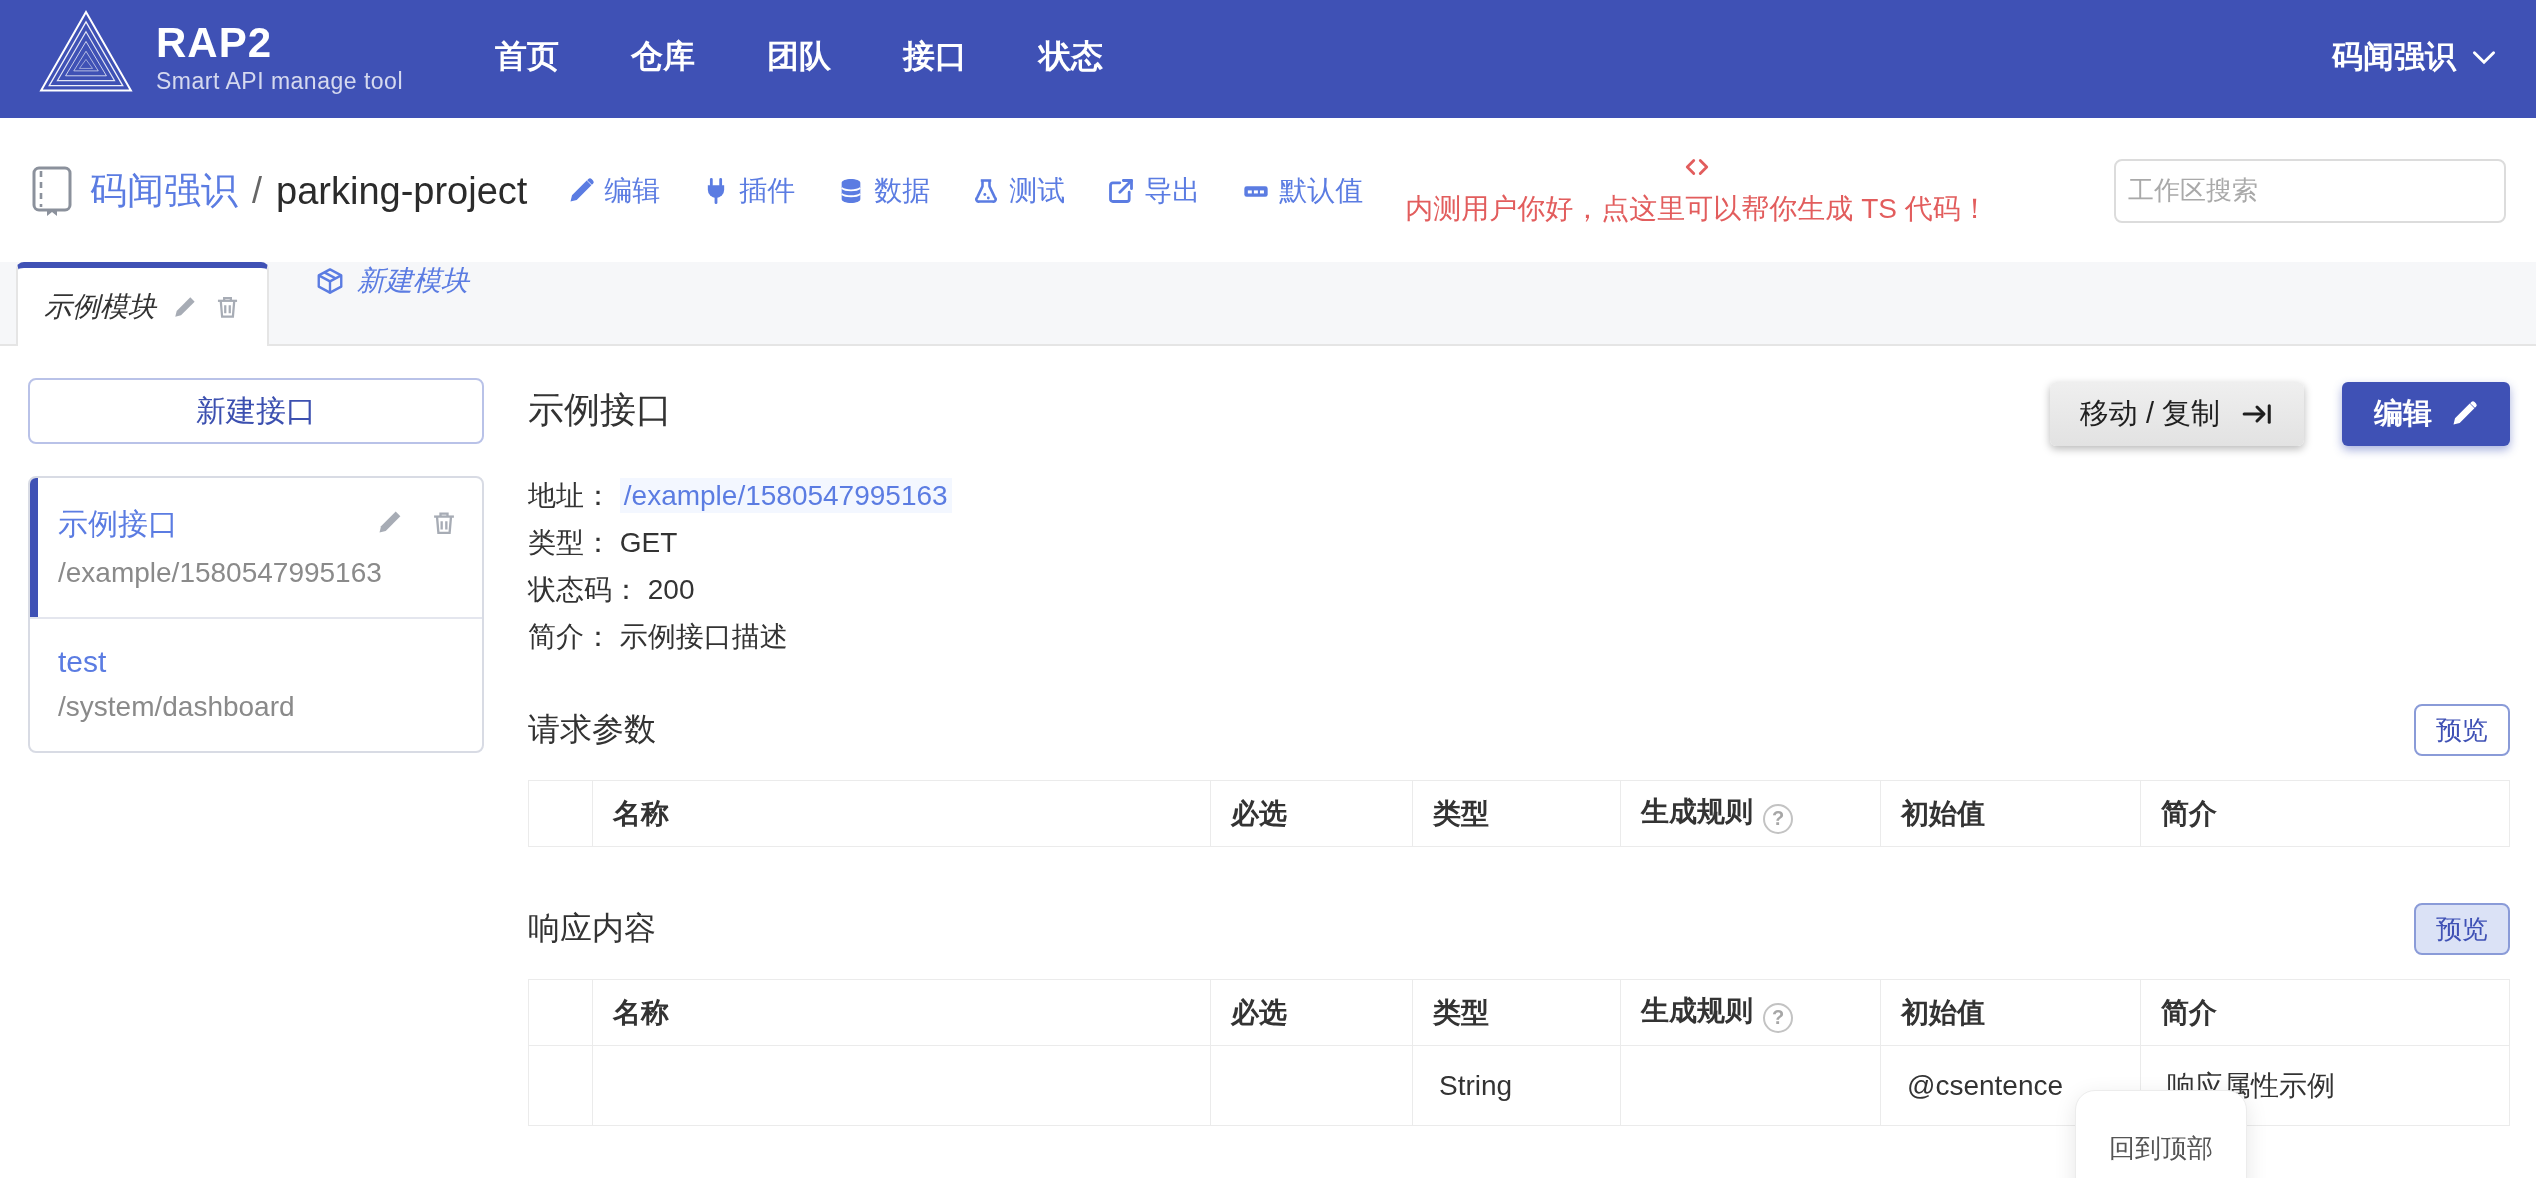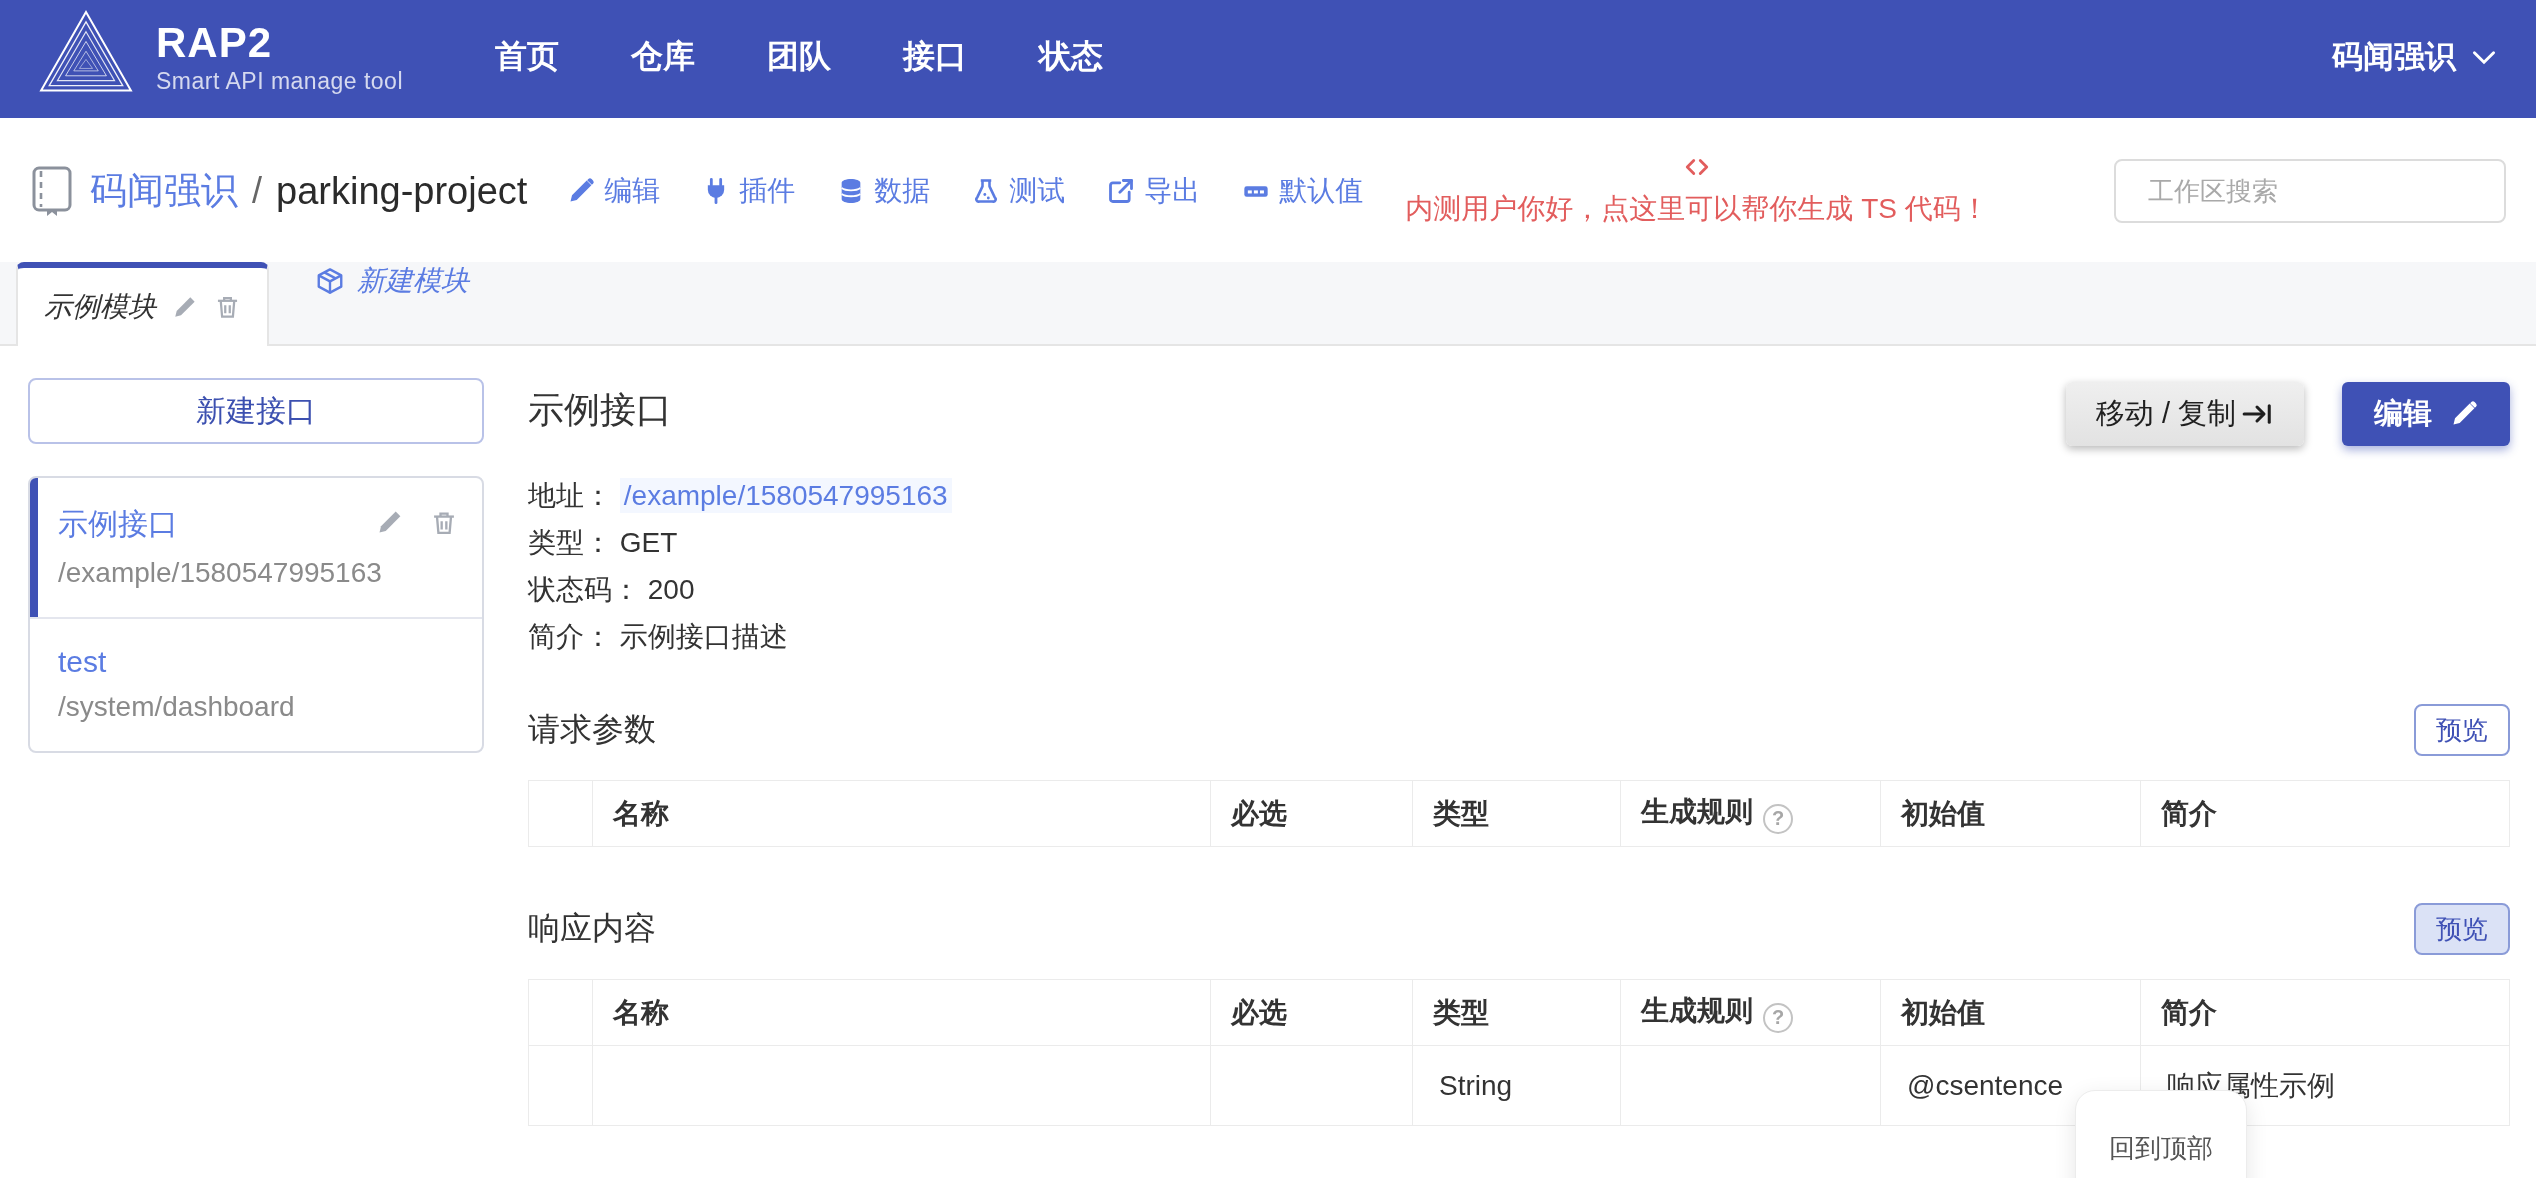--- a/index.html
+++ b/index.html
@@ -22,21 +22,21 @@
   .proj-row1 { display:flex; align-items:center; }
   .book-icon { width:44px; height:52px; color:#8b919c; flex-shrink:0; }
   .repo-link { color:#5b7ce2; font-size:37px; margin-left:16px; cursor:pointer; }
   .crumb-sep { color:#666; font-size:36px; margin:0 14px; }
   .proj-name { color:#2b2b2b; font-size:38px; }
   .proj-actions { display:flex; align-items:center; gap:42px; margin-left:40px; }
   .action-link { display:flex; align-items:center; gap:9px; color:#5b7ce2; font-size:28px; cursor:pointer; white-space:nowrap; }
   .action-link svg { width:28px; height:28px; }
   .notice { display:flex; align-items:center; gap:10px; color:#e25d5d; font-size:28px; margin-left:42px; white-space:nowrap; cursor:pointer;flex-direction:column; }
   .notice svg { width:26px; height:26px; }
-  .ws-search { margin-left:auto; width:392px; height:64px; border:2px solid #dcdcdc; border-radius:8px; font-size:26px; padding:0 32px; color:#555; outline:none; font-family:Liberation Sans, sans-serif; }
+  .ws-search { margin-left:auto; width:392px; height:64px; border:2px solid #dcdcdc; border-radius:8px; font-size:26px; padding:0 12px; color:#555; outline:none; font-family:Liberation Serif, serif; }
   .ws-search::placeholder { color:#a9a9a9; }
   .proj-desc { margin-top:30px; font-size:26px; color:#4a4a4a; }
 
   
   .tab-strip { margin-top:34px; height:84px; background:#f6f7f9; border-bottom:2px solid #e5e5e5; display:flex; align-items:flex-start; padding-left:16px;font-style:italic; }
   .tab-active { position:relative; height:84px; margin-bottom:-2px; background:#fff; border:2px solid #e5e5e5; border-bottom:none; border-top:6px solid #3f51b5; border-radius:8px 8px 0 0; display:flex; align-items:center; gap:16px; padding:0 26px; font-size:28px; color:#333; cursor:pointer; }
   .tab-active svg { color:#a7acb5; cursor:pointer; }
   .tab-new { display:flex; align-items:center; gap:12px; color:#5b7ce2; font-size:28px; margin-left:46px; margin-bottom:22px; cursor:pointer; }
   .tab-new svg { width:30px; height:30px; }
 
@@ -51,21 +51,21 @@
   .itf-item.active::before { content:""; position:absolute; left:0; top:0; bottom:0; width:8px; background:#3f51b5; }
   .itf-name { color:#5b7ce2; font-size:30px; }
   .itf-path { color:#8a8a8a; font-size:28px; margin-top:12px; }
   .itf-icons { position:absolute; right:24px; top:30px; display:flex; gap:26px; color:#a7acb5; }
   .itf-icons svg { cursor:pointer; }
 
   .main { flex:1; min-width:0; position:relative; }
   .detail-head { display:flex; align-items:flex-start; }
   .detail-title { font-size:36px; font-weight:500; color:#333; margin-top:8px; }
   .head-btns { margin-left:auto; display:flex; gap:38px; margin-top:4px; }
-  .btn-move { height:64px; padding:0 30px; border-radius:6px; background:linear-gradient(#efefef,#e2e2e2); box-shadow:0 3px 8px rgba(0,0,0,.28); display:flex; align-items:center; gap:4px; font-size:29px; color:#1f1f1f; cursor:pointer; }
+  .btn-move { height:64px; padding:0 30px; border-radius:6px; background:linear-gradient(#efefef,#e2e2e2); box-shadow:0 3px 8px rgba(0,0,0,.28); display:flex; align-items:center; gap:20px; font-size:29px; color:#1f1f1f; cursor:pointer; }
   .btn-edit { height:64px; padding:0 32px; border-radius:6px; background:#3f51b5; box-shadow:0 4px 10px rgba(63,81,181,.45); display:flex; align-items:center; gap:18px; font-size:29px; color:#fff; font-weight:bold; cursor:pointer; }
   .detail-lines { margin-top:26px; }
   .detail-line { font-size:28px; color:#333; line-height:47px; }
   .addr-link { color:#5b7ce2; background:#f3f7ff; padding:2px 4px; cursor:pointer; }
 
   .section-head { display:flex; align-items:center; margin-top:44px; }
   .section-title { font-size:32px; font-weight:500; color:#333; }
   .btn-preview { margin-left:auto; height:52px; padding:0 20px; border:2px solid #8a9bd8; border-radius:8px; background:#fff; color:#3f51b5; font-size:26px; display:flex; align-items:center; cursor:pointer; }
   .btn-preview.pressed { background:#dbe2f6; }
 

